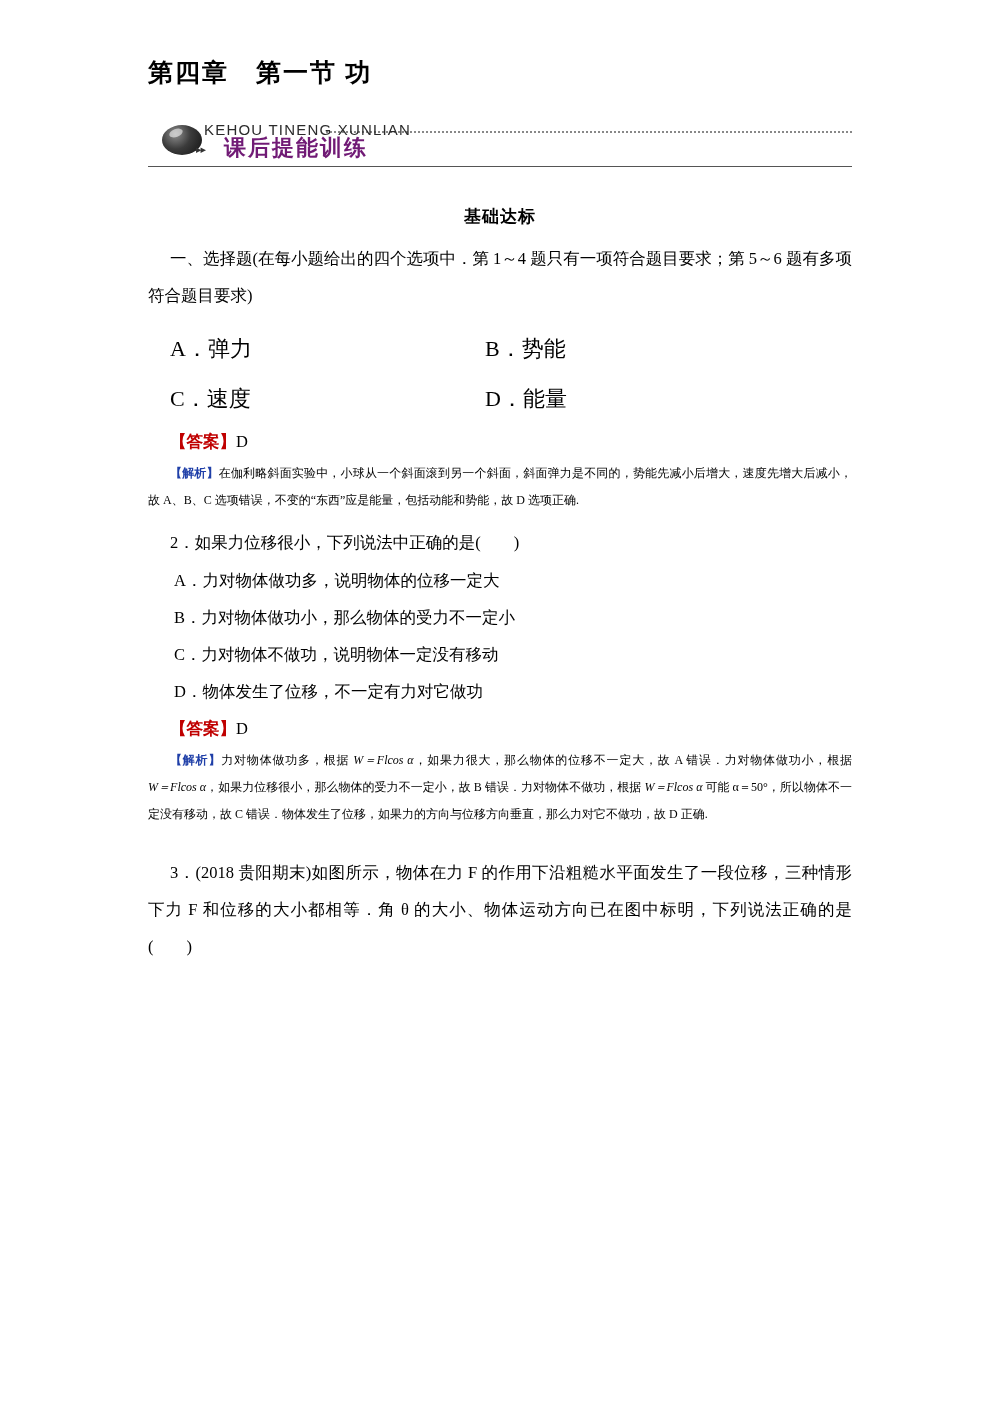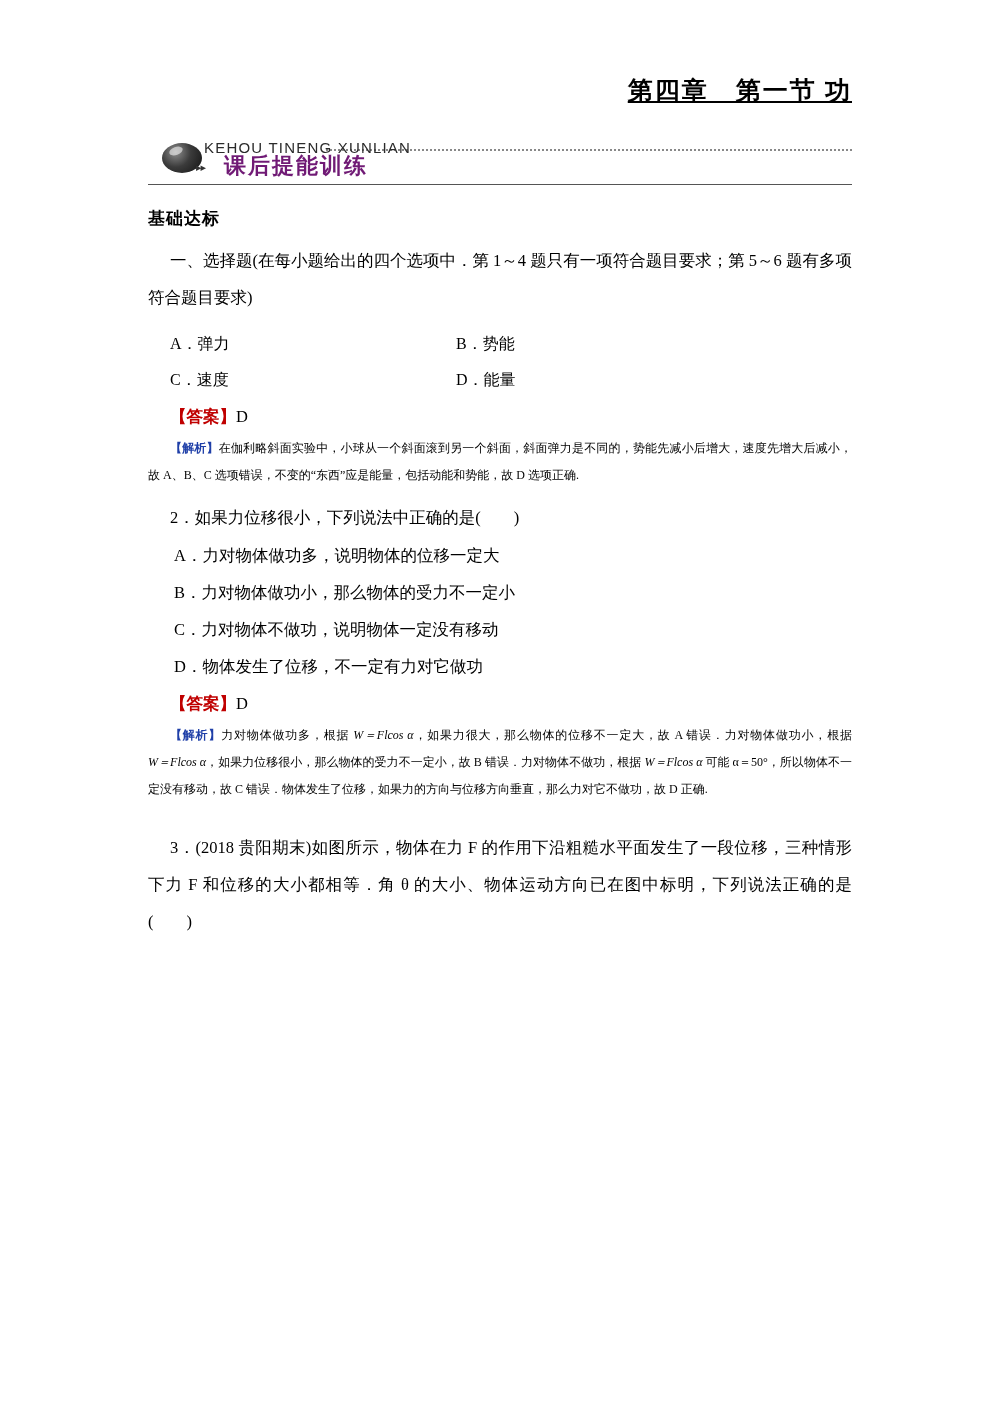--- a/index.html
+++ b/index.html
@@ -16,28 +16,27 @@
     overflow: hidden;
   }
   .page {
     position: relative;
     width: 1000px;
     height: 1414px;
     box-sizing: border-box;
     padding: 0 148px 0 148px;
   }
   .chapter-title {
-    text-align: right;
+    text-align: left;
     font-size: 25px;
     font-weight: bold;
     letter-spacing: 2px;
-    margin-top: 74px;
+    margin-top: 56px;
     margin-bottom: 0;
     font-family: "Liberation Serif", "DejaVu Serif", serif;
-    text-decoration: underline;
   }
   .banner {
     position: relative;
     margin-top: 32px;
     height: 46px;
   }
   .banner-dots {
     position: absolute;
     left: 178px;
     right: 0px;
@@ -96,41 +95,42 @@
   }
   .banner-arrows {
     position: absolute;
     left: 48px;
     top: 22px;
     font-size: 11px;
     color: #333;
     letter-spacing: -1px;
   }
   .section-head {
-    text-align: left;
+    text-align: center;
     font-size: 17px;
     font-weight: bold;
-    margin-top: 22px;
+    margin-top: 38px;
     letter-spacing: 1px;
   }
   p {
     margin: 0;
     font-size: 16.5px;
     line-height: 2.25;
     text-align: justify;
   }
   .q-lead {
     margin-top: 12px;
   }
   .indent1 { text-indent: 22px; }
   .opt-row {
     display: flex;
-    font-size: 16px;
+    font-size: 22px;
     line-height: 2.25;
     padding-left: 22px;
+    gap: 29px;
   }
   .opt-row .opt-a { width: 286px; }
   .answer-line {
     font-size: 16.5px;
     line-height: 2.25;
     padding-left: 22px;
   }
   .tag-red {
     color: #c00000;
     font-weight: bold;

